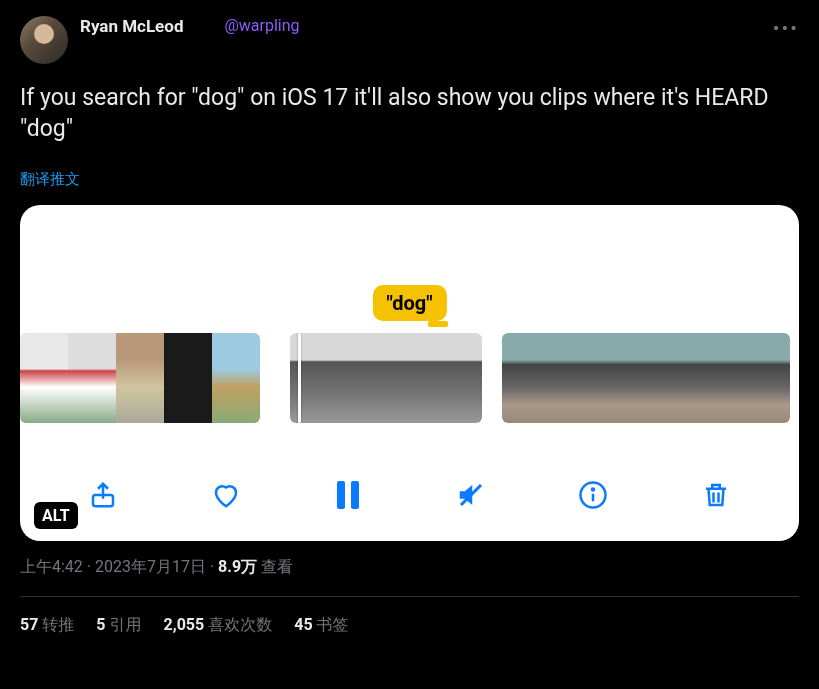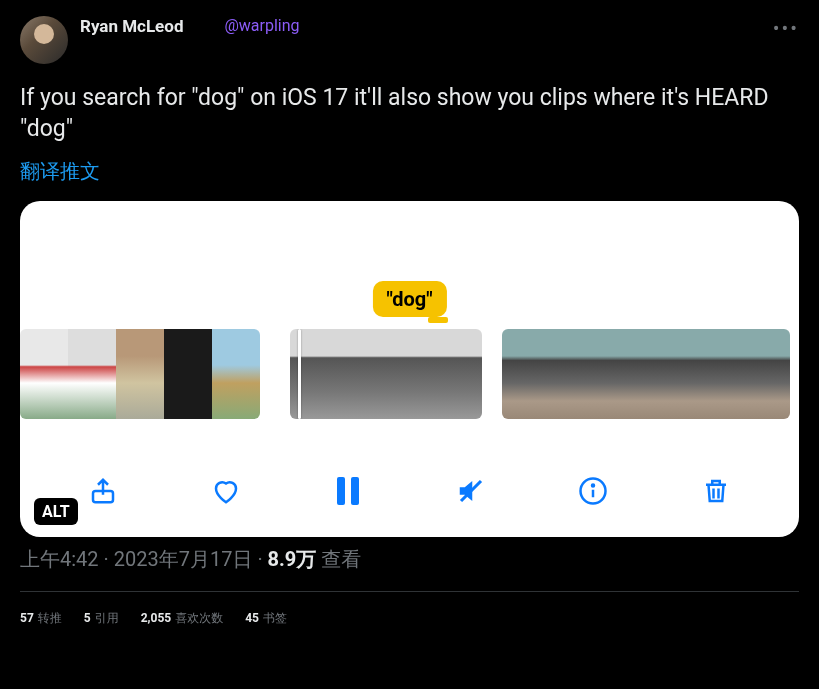--- a/index.html
+++ b/index.html
@@ -48,23 +48,23 @@
     font-size: 20px;
     letter-spacing: 2px;
   }
   .content {
     margin-top: 18px;
     font-size: 23px;
     line-height: 1.35;
     color: #e7e9ea;
   }
   .translate {
-    margin-top: 14px;
+    margin-top: 26px;
     color: #1d9bf0;
-    font-size: 20px;
+    font-size: 15px;
   }
   .media {
     margin-top: 16px;
     background: #fff;
     border-radius: 20px;
     height: 336px;
     position: relative;
     overflow: hidden;
   }
   .dog-badge {
@@ -155,34 +155,34 @@
     left: 14px;
     bottom: 12px;
     background: #000;
     color: #fff;
     font-weight: 700;
     font-size: 16px;
     padding: 4px 8px;
     border-radius: 6px;
   }
   .meta {
-    margin-top: 9px;
+    margin-top: 16px;
     color: #71767b;
-    font-size: 20px;
+    font-size: 16px;
   }
   .meta .views-count { color: #e7e9ea; font-weight: 700; }
   .divider {
     border-top: 1px solid #2f3336;
     margin-top: 18px;
   }
   .stats {
     display: flex;
     gap: 22px;
     padding-top: 18px;
-    font-size: 12px;
+    font-size: 16px;
     color: #71767b;
   }
   .stats .num { color: #e7e9ea; font-weight: 700; margin-right: 4px; }
 </style>
 </head>
 <body>
 
 <div class="tweet">
 
   <div class="header">

